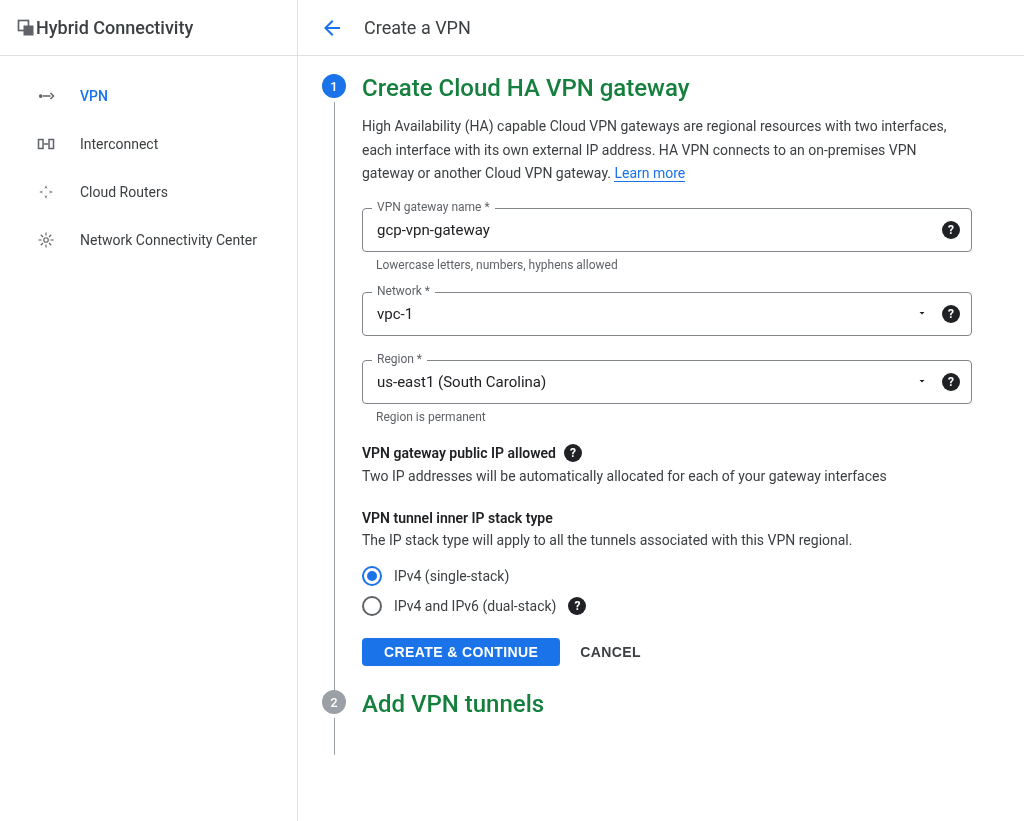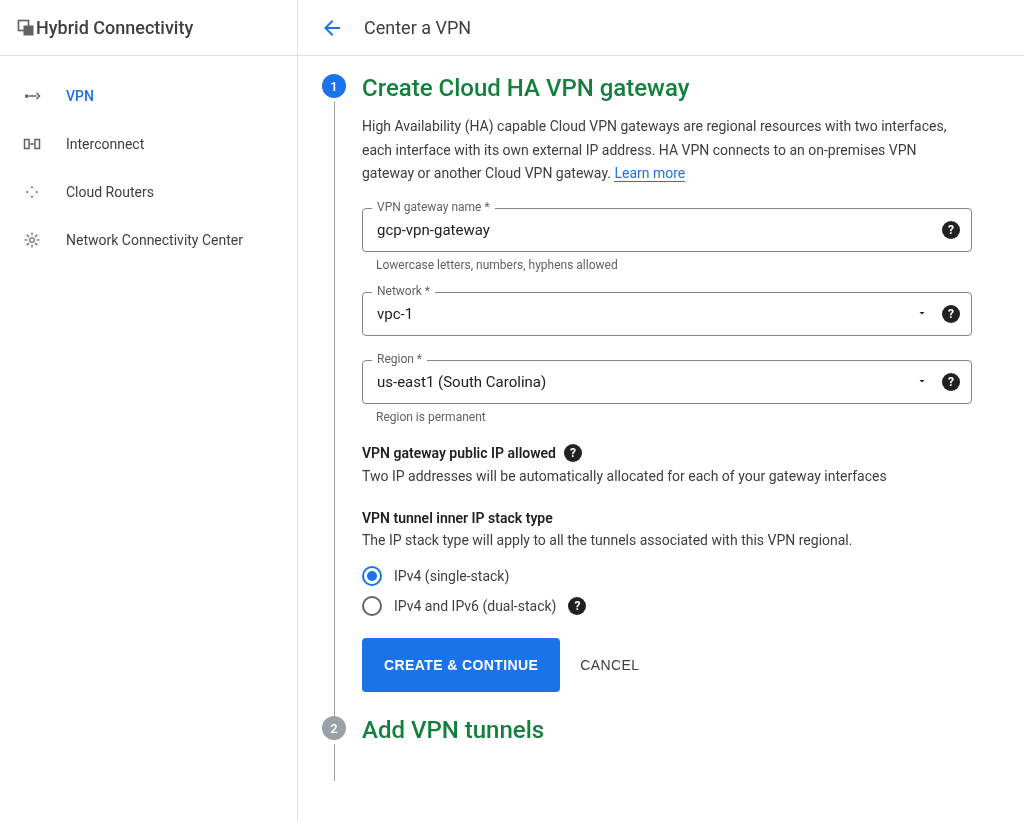--- a/index.html
+++ b/index.html
@@ -31,21 +31,21 @@
     font-weight: 500;
     color: #3c4043;
   }
   .sidebar-nav {
     padding-top: 16px;
   }
   .nav-item {
     display: flex;
     align-items: center;
     height: 48px;
-    padding-left: 22px;
+    padding-left: 36px;
     gap: 24px;
     cursor: pointer;
     font-size: 14px;
     color: #3c4043;
   }
   .nav-item.active {
     color: #1a73e8;
     font-weight: 500;
   }
   .nav-icon {
@@ -220,34 +220,34 @@
   .btn-row {
     display:flex;
     gap:20px;
     margin-top:22px;
     align-items:center;
   }
   .btn-primary {
     background:#1a73e8;
     color:#fff;
     border:none;
-    height:54px;
+    height:28px;
     padding:0 22px;
     border-radius:4px;
     font-size:14px;
     font-weight:600;
     letter-spacing:0.4px;
     cursor:pointer;
   }
   .btn-flat {
     background:none;
     border:none;
     color:#3c4043;
     font-size:14px;
-    font-weight:400;
+    font-weight:700;
     letter-spacing:0.4px;
     cursor:pointer;
   }
   .inline-help {
     width:18px; height:18px;
     border-radius:50%;
     background:#202124;
     color:#fff;
     font-size:12px;
     font-weight:bold;
@@ -318,21 +318,21 @@
   </div>
 </div>
 
 <div class="main">
   <div class="main-header">
     <div class="back-btn">
       <svg width="24" height="24" viewBox="0 0 24 24">
           <path d="M20 11H7.83l5.59-5.59L12 4l-8 8 8 8 1.41-1.41L7.83 13H20z" fill="#1a73e8"></path>
         </svg>
     </div>
-    <span class="page-title">Center a VPN</span>
+    <span class="page-title">Create a VPN</span>
   </div>
 
   <div class="content">
 
     <div class="step">
       <div class="step-col">
         <div class="step-num">1</div>
         <div class="step-line"></div>
       </div>
       <div class="step-body">

